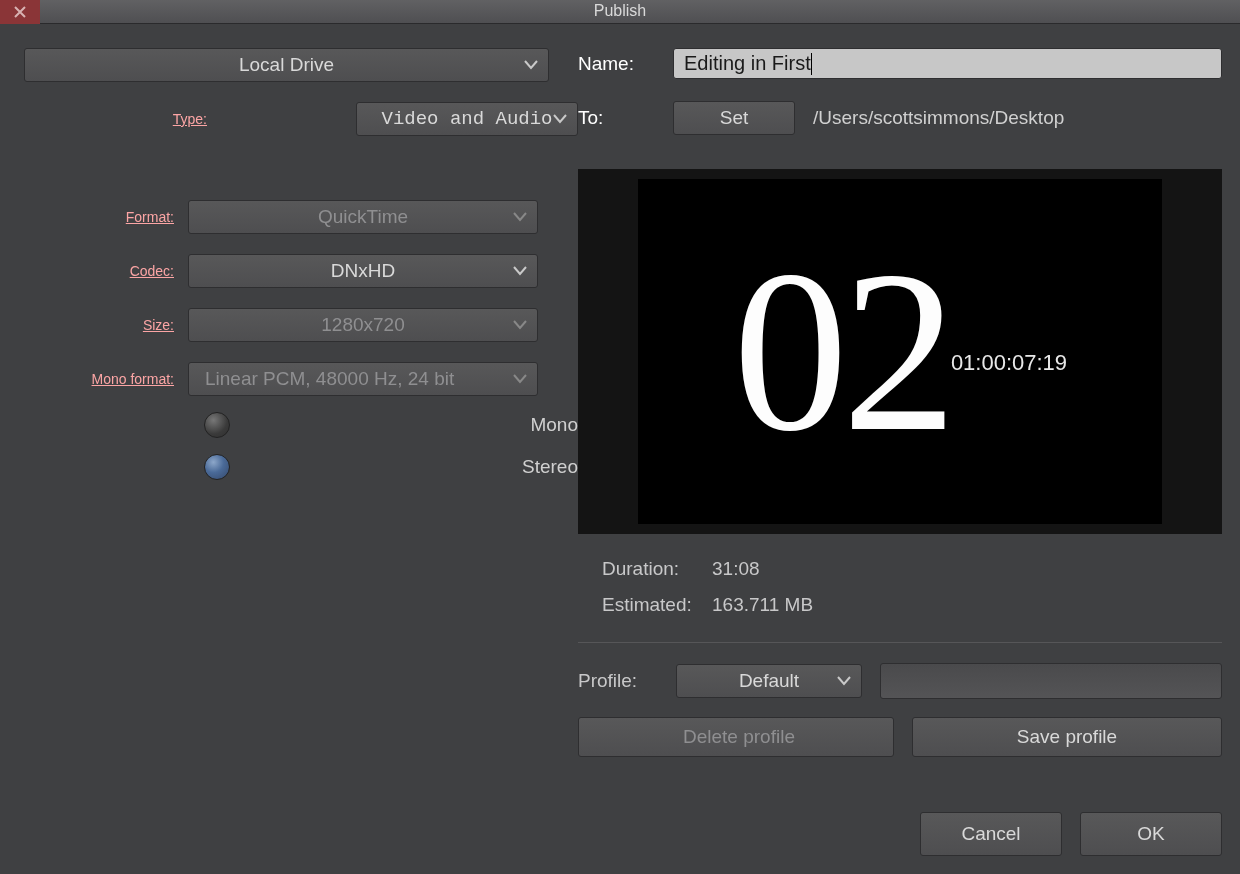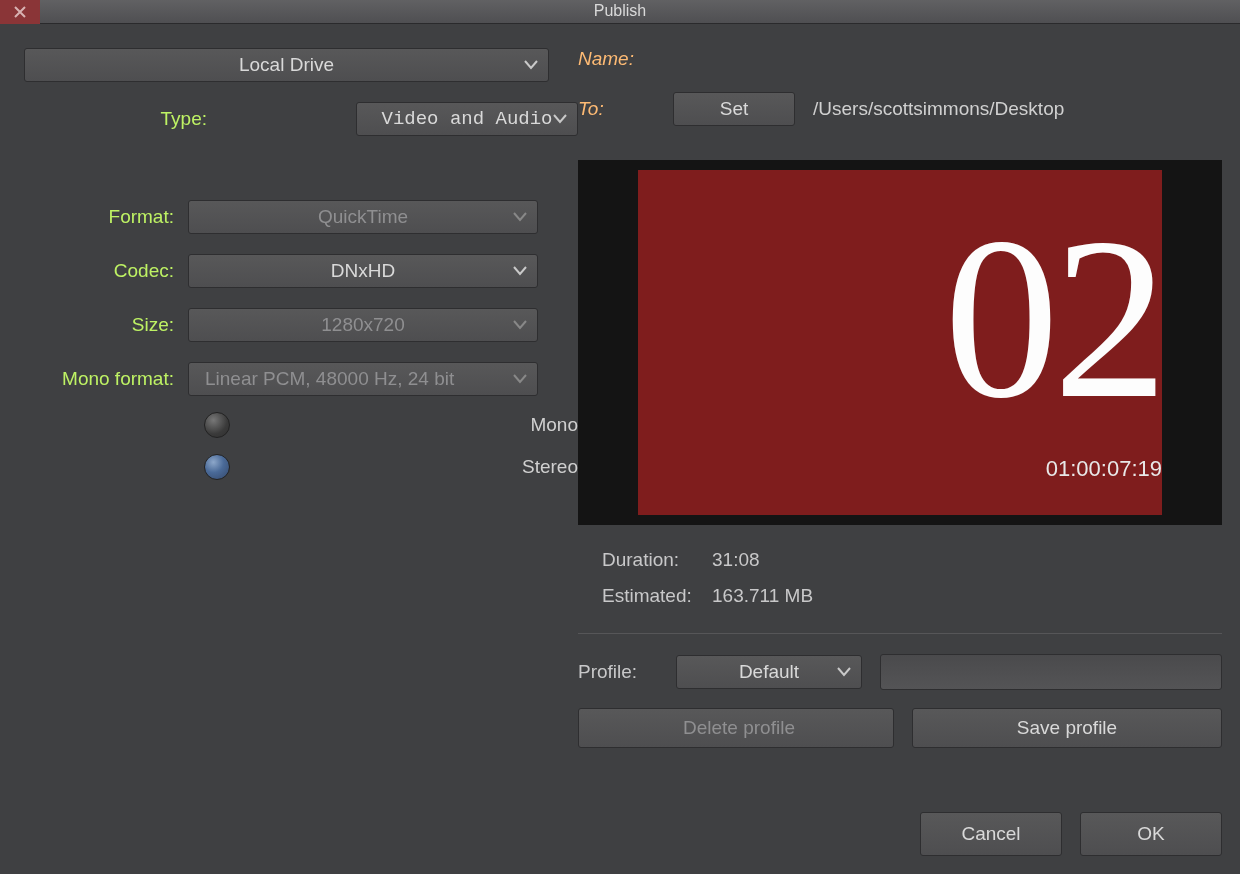--- a/index.html
+++ b/index.html
@@ -31,21 +31,21 @@
     cursor:pointer;
   }
   .close-btn svg { width:14px; height:14px; }
   .content {
     display:flex;
     padding:20px 18px 10px 18px;
   }
   .left-col { width:560px; }
   .right-col { flex:1; padding-left:0; }
 
-  .label { color:#bef264; font-size:19px; text-align:right; }
+  .label { color:#fca5a5; font-size:14px; text-align:right;text-decoration:underline; }
 
   .dropdown, .textfield, .btn {
     background:linear-gradient(#585859,#4e4e50);
     border:1px solid #2e2e30;
     border-radius:3px;
     color:#d9d9d9;
     font-size:19px;
     height:34px;
     display:flex;
     align-items:center;
@@ -81,41 +81,41 @@
 
   .row { display:flex; align-items:center; margin-top:20px; }
   .row .label { width:170px; padding-right:14px; }
   .row .ctl { flex:1; }
 
   .fmt-row .ctl .dropdown { width:350px; }
   .type-row .ctl .dropdown { width:220px; margin-left:135px;font-family:Liberation Mono, monospace; }
 
   
   .rrow { display:flex; align-items:center; }
-  .rrow .rlabel { color:#fdba74; font-size:19px; width:95px;font-style:italic; }
+  .rrow .rlabel { color:#ffffff; font-size:19px; width:95px; }
   .name-row { margin-top:4px; }
   .to-row { margin-top:22px; }
 
   .name-input { flex:1; }
 
   .set-btn { width:122px; }
   .path { margin-left:18px; font-size:19px; color:#d0d0d0; }
 
   .preview {
     margin-top:34px;
     width:100%;
     height:365px;
     background:#141414;
     position:relative;
   }
   .preview-inner {
     position:absolute;
     left:60px; right:60px; top:10px; bottom:10px;
-    background:#7f1d1d;
-    display:flex; flex-direction:column; align-items:flex-end; justify-content:center;
+    background:#000000;
+    display:flex; flex-direction:row; align-items:center; justify-content:center;
   }
   .preview-num {
     font-family: "Didot","Bodoni MT","Times New Roman",serif;
     font-size:230px;
     font-weight:400;
     color:#fdfdfd;
     line-height:1;
     letter-spacing:-6px;
   }
   .preview-tc {
@@ -261,20 +261,24 @@
     </div>
     <div class="radio selected">
       <span class="bullet"></span>
       <span class="rlabel2">Stereo</span>
     </div>
   </div>
 
   <div class="right-col">
     <div class="rrow name-row">
       <span class="rlabel">Name:</span>
+      <div class="textfield name-input">
+        <span>Editing in First</span>
+          <span class="caret"></span>
+      </div>
     </div>
 
     <div class="rrow to-row">
       <span class="rlabel">To:</span>
       <div class="btn set-btn">
         <span>Set</span>
       </div>
       <span class="path">/Users/scottsimmons/Desktop</span>
     </div>
 

